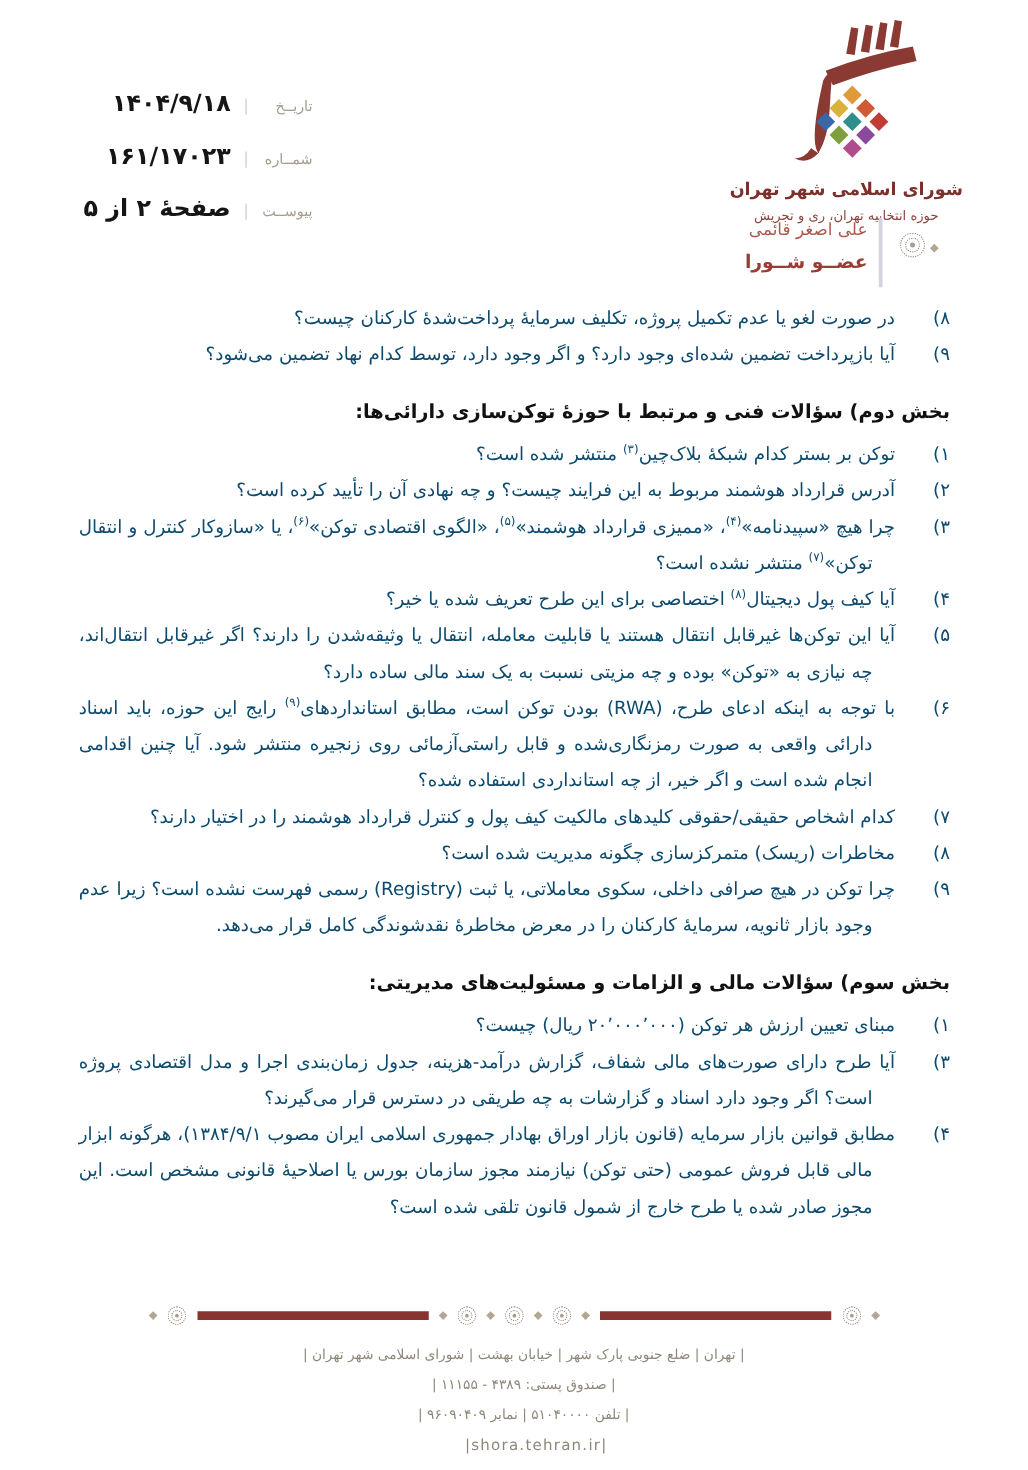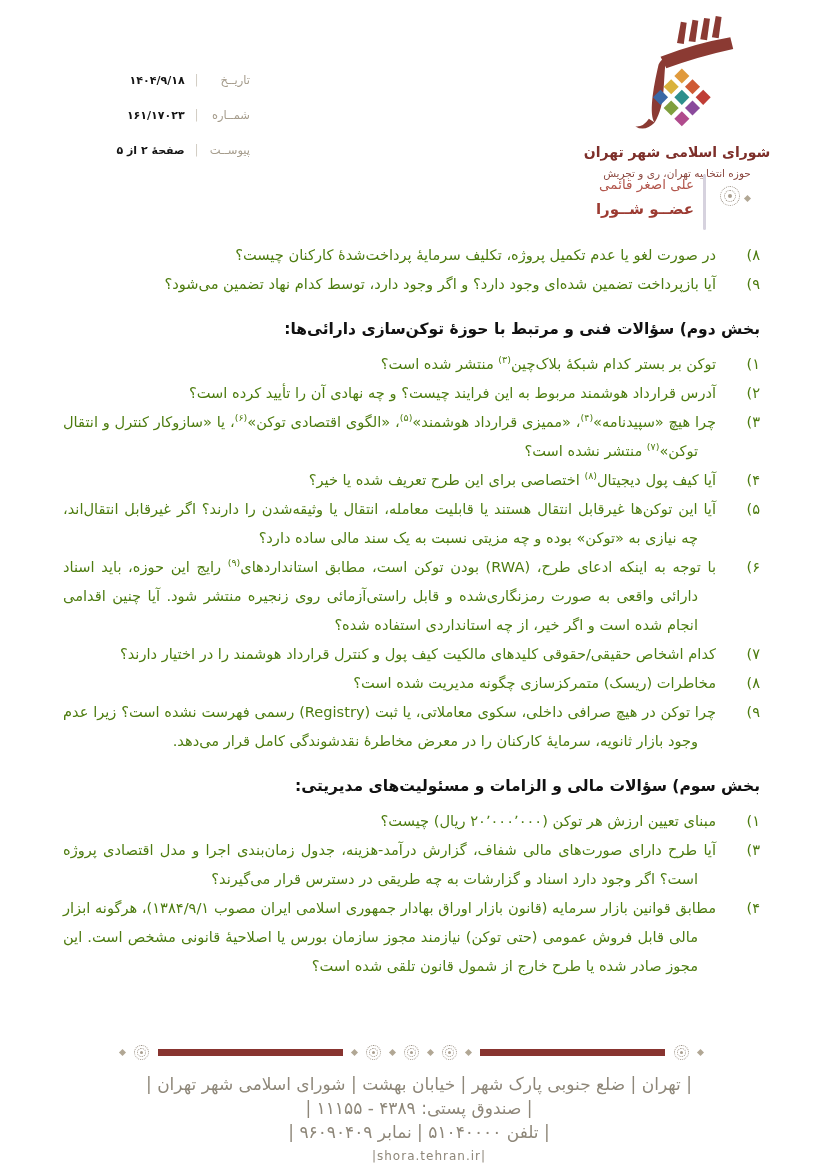--- a/index.html
+++ b/index.html
@@ -5,21 +5,21 @@
   html,body{margin:0;padding:0;background:#ffffff;}
   .page{
     position:relative;width:822px;height:1176px;margin:0 auto;background:#ffffff;
     direction:rtl;font-family:"DejaVu Sans",sans-serif;color:#1c1c1c;overflow:hidden;
   }
   
   .meta{position:absolute;top:72px;left:70px;width:180px;}
   .meta-row{display:flex;align-items:baseline;justify-content:flex-start;margin-bottom:20px;}
   .meta-label{color:#a69d8d;font-size:11.5px;min-width:48px;white-space:nowrap;}
   .meta-sep{color:#b8b0a2;font-size:13px;margin-inline-start:3px;margin-inline-end:10px;font-weight:300;}
-  .meta-value{font-weight:bold;font-size:11px;color:#151515;white-space:nowrap;}
+  .meta-value{font-weight:bold;font-size:19px;color:#151515;white-space:nowrap;}
   
   .brand{position:absolute;top:14px;right:14px;width:262px;text-align:center;}
   .emblem{display:block;margin:0 auto;}
   .org-title{font-size:14px;font-weight:bold;color:#7d2f2a;line-height:24px;}
   .org-subtitle{font-size:10.5px;color:#8a473f;margin-top:3px;}
   .officer{position:absolute;top:176px;right:128px;}
   .officer-name{font-size:13.5px;color:#b2564c;margin-bottom:8px;white-space:nowrap;}
   .officer-role{font-size:15px;font-weight:bold;color:#9c3b32;white-space:nowrap;}
   .officer-divider{position:absolute;top:174px;right:116px;width:3px;height:56px;background:#d6d2de;border-radius:2px;}
   .officer-rosette{position:absolute;top:186px;right:82px;}
@@ -27,29 +27,29 @@
   
   .rosette{width:15px;height:15px;border:1px dotted #998f82;border-radius:50%;position:relative;display:inline-block;box-sizing:border-box;}
   .rosette::before{content:"";position:absolute;inset:2px;border:1px dotted #998f82;border-radius:50%;}
   .rosette::after{content:"";position:absolute;inset:5px;background:#a89d8e;border-radius:50%;}
   .rosette-lg{width:20px;height:20px;}
   .rosette-lg::before{inset:3px;}
   .rosette-lg::after{inset:7px;}
   .dd{width:5px;height:5px;background:#b1a794;transform:rotate(45deg);display:inline-block;}
   
   main{position:absolute;top:240px;right:62px;left:63px;}
-  .qitem{margin:0;text-align:justify;line-height:29px;font-size:14.6px;padding-right:62px;text-indent:-62px;color:#4d7c0f;}
+  .qitem{margin:0;text-align:justify;line-height:29px;font-size:14.6px;padding-right:62px;text-indent:-62px;color:#0c4a6e;}
   .qnum{display:inline-block;width:44px;text-indent:0;font-size:14.6px;}
   .qtext sup{font-size:9.5px;line-height:0;}
   .section-heading{font-size:15.5px;font-weight:bold;margin:17px 0 5px 0;line-height:29px;color:#111;}
   
   footer{position:absolute;left:0;right:0;bottom:8px;text-align:center;}
   .band{display:flex;align-items:center;justify-content:center;gap:9px;margin-bottom:12px;}
   .band-bar{width:185px;height:7px;background:#883430;}
-  .footer-line{font-size:17px;color:#8e8779;line-height:24px;padding-left:16px;}
+  .footer-line{font-size:11px;color:#8e8779;line-height:24px;padding-left:16px;}
   .footer-website{font-size:12px;color:#8e8779;direction:ltr;line-height:24px;letter-spacing:1px;padding-left:36px;}
 </style>
 </head>
 <body>
 
 <div class="page">
 
   <header>
 
     <div class="meta">

